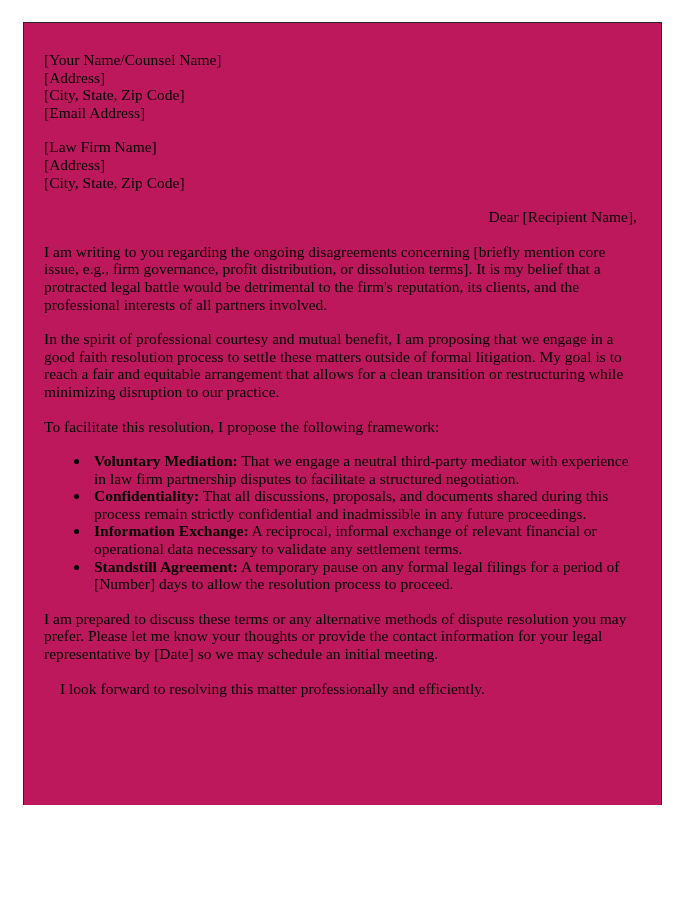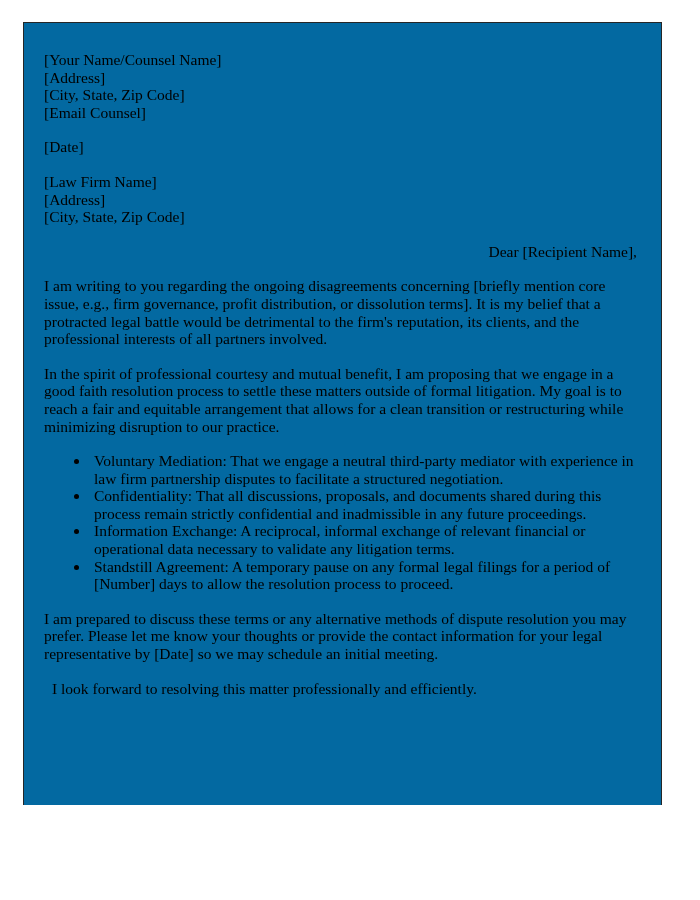--- a/index.html
+++ b/index.html
@@ -20,21 +20,21 @@
     position: absolute;
     left: 23px;
     top: 22px;
     width: 639px;
     height: 783px;
     box-sizing: border-box;
     border-left: 1px solid #262626;
     border-top: 1px solid #262626;
     border-right: 1px solid #262626;
     border-bottom: none;
-    background: #0369a1;
+    background: #be185d;
     overflow: hidden;
   }
 
   .page-inner {
     padding: 28px 24px 0 20px;
   }
 
   .doc {
     font-size: 15.5px;
     line-height: 17.6px;
@@ -70,64 +70,64 @@
   ul.framework {
     margin: 0 0 17px 0;
     padding-left: 46px;
     list-style-type: disc;
   }
   ul.framework li {
     margin: 0 0 0 0;
     padding-left: 4px;
   }
   ul.framework li .lead {
-    font-weight: normal;
+    font-weight: bold;
   }
 
   .closing {
-    margin: 8px;
+    margin: 16px;
   }
 </style>
 </head>
 <body>
 
 <div class="page">
   <div class="page-inner">
     <div class="doc">
 
       <div class="addr-block">
         <div class="addr-line">[Your Name/Counsel Name]</div>
         <div class="addr-line">[Address]</div>
         <div class="addr-line">[City, State, Zip Code]</div>
-        <div class="addr-line">[Email Counsel]</div>
+        <div class="addr-line">[Email Address]</div>
       </div>
 
-      <div class="date-block">[Date]</div>
 
       <div class="addr-block">
         <div class="addr-line">[Law Firm Name]</div>
         <div class="addr-line">[Address]</div>
         <div class="addr-line">[City, State, Zip Code]</div>
       </div>
 
 
       <div class="salutation">Dear [Recipient Name],</div>
 
       <p class="para">I am writing to you regarding the ongoing disagreements concerning [briefly mention core issue, e.g., firm governance, profit distribution, or dissolution terms]. It is my belief that a protracted legal battle would be detrimental to the firm's reputation, its clients, and the professional interests of all partners involved.</p>
       <p class="para">In the spirit of professional courtesy and mutual benefit, I am proposing that we engage in a good faith resolution process to settle these matters outside of formal litigation. My goal is to reach a fair and equitable arrangement that allows for a clean transition or restructuring while minimizing disruption to our practice.</p>
+      <p class="para">To facilitate this resolution, I propose the following framework:</p>
 
       <ul class="framework">
         <li>
           <span class="lead">Voluntary Mediation:</span><span> That we engage a neutral third-party mediator with experience in law firm partnership disputes to facilitate a structured negotiation.</span>
         </li>
         <li>
           <span class="lead">Confidentiality:</span><span> That all discussions, proposals, and documents shared during this process remain strictly confidential and inadmissible in any future proceedings.</span>
         </li>
         <li>
-          <span class="lead">Information Exchange:</span><span> A reciprocal, informal exchange of relevant financial or operational data necessary to validate any litigation terms.</span>
+          <span class="lead">Information Exchange:</span><span> A reciprocal, informal exchange of relevant financial or operational data necessary to validate any settlement terms.</span>
         </li>
         <li>
           <span class="lead">Standstill Agreement:</span><span> A temporary pause on any formal legal filings for a period of [Number] days to allow the resolution process to proceed.</span>
         </li>
       </ul>
 
       <p class="para">I am prepared to discuss these terms or any alternative methods of dispute resolution you may prefer. Please let me know your thoughts or provide the contact information for your legal representative by [Date] so we may schedule an initial meeting.</p>
       <p class="closing">I look forward to resolving this matter professionally and efficiently.</p>
 
     </div>

